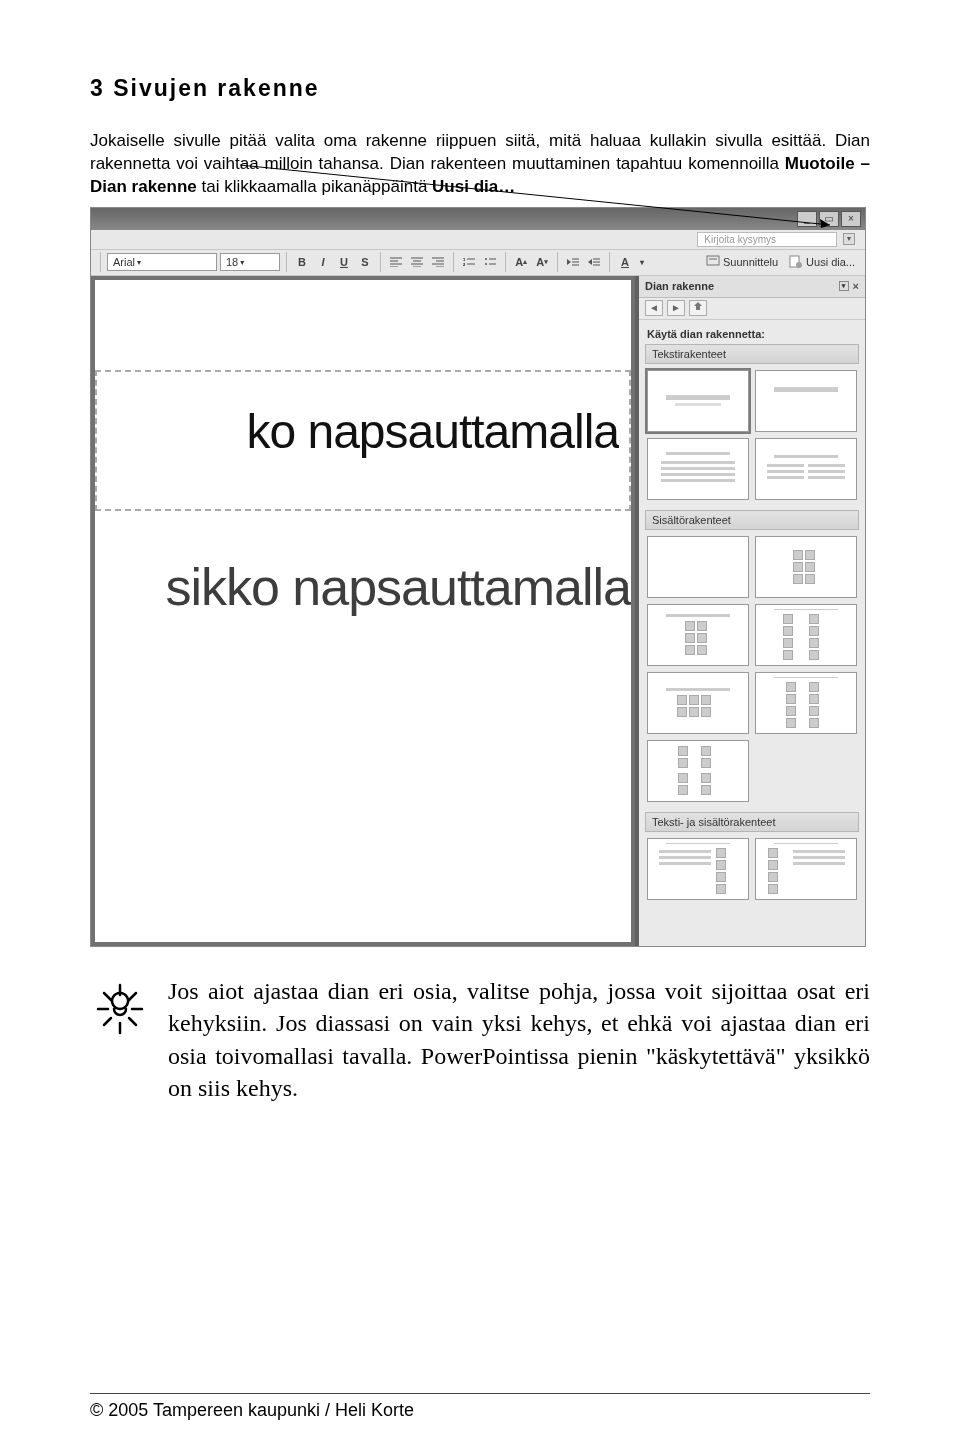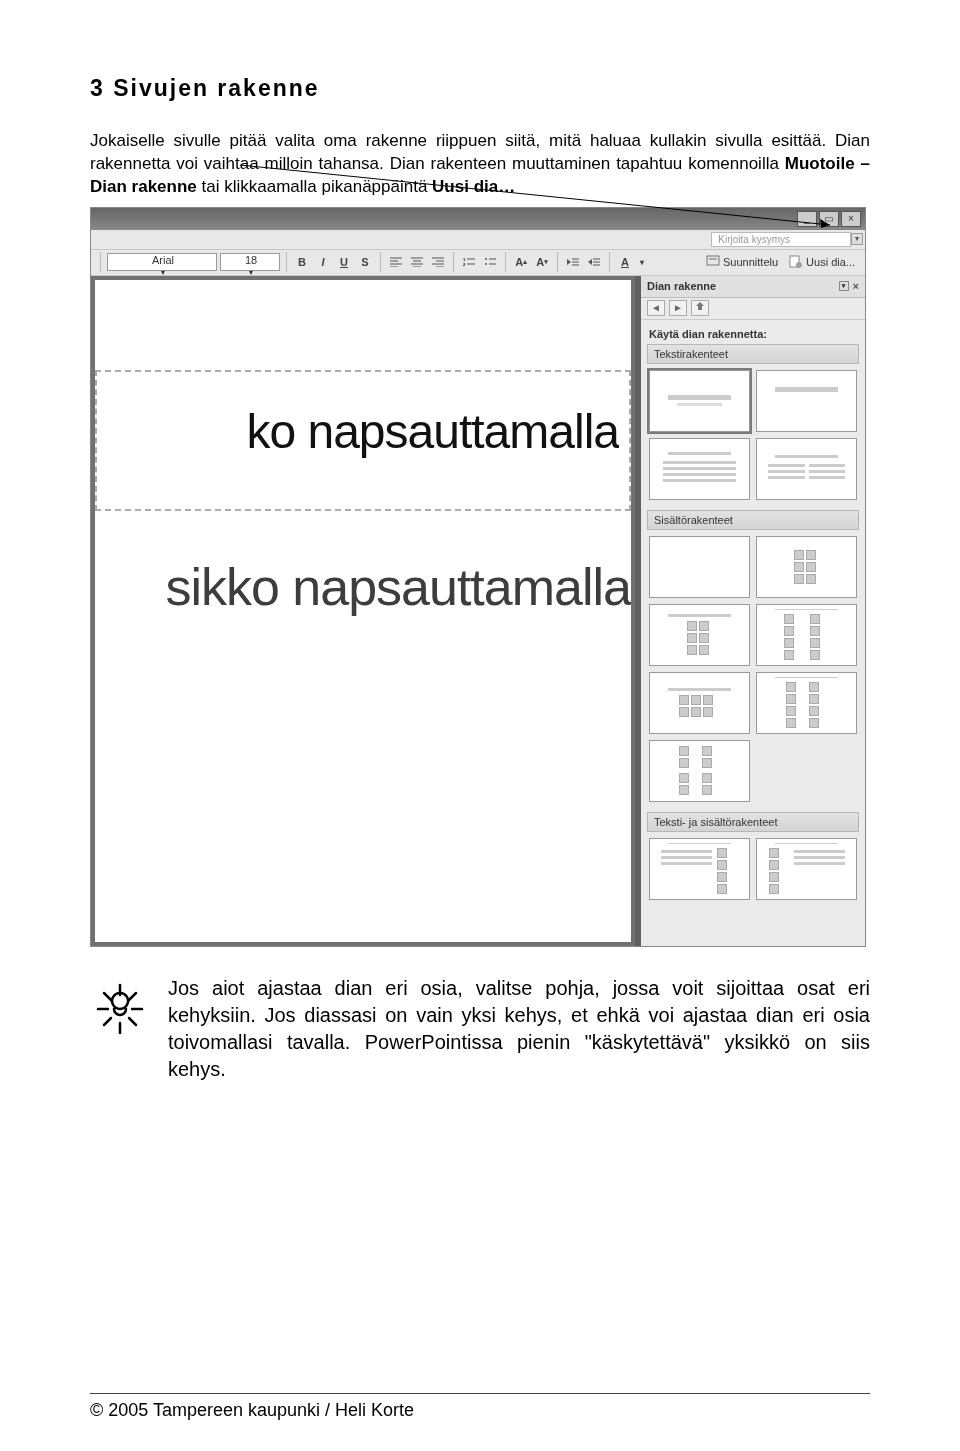--- a/index.html
+++ b/index.html
@@ -58,21 +58,22 @@
     line-height: 13px;
     cursor: default;
   }
   .hintbar {
     height: 20px;
     background: #e9e8e4;
     border-bottom: 1px solid #c9c7c0;
     display: flex;
     align-items: center;
     justify-content: flex-end;
-    padding-right: 2px;
+    padding-right: 10px;
+    gap: 6px;
     font-size: 11px;
     color: #555;
   }
   .hintbar .hint { border:1px solid #bbb; background:#fff; padding:1px 60px 1px 6px; font-size:10px; color:#999; }
   .hintbar .drop { width:12px;height:12px;border:1px solid #999;background:#ddd;text-align:center;font-size:8px;line-height:10px; }
   .toolbar {
     height: 26px;
     background: #e9e8e4;
     border-bottom: 1px solid #c9c7c0;
     display: flex;
@@ -83,21 +84,20 @@
   .sep { width:1px; height:20px; background:#bbb; margin:0 3px; }
   .combo {
     border: 1px solid #999;
     background: #fff;
     height: 18px;
     display: flex;
     align-items: center;
     padding: 0 3px 0 5px;
     gap: 2px;
     font-size: 11px;
-    flex-direction: column;
   }
   .combo .arrow { font-size:8px; color:#333; }
   .tbtn {
     width:18px; height:18px; border:1px solid transparent;
     display:flex; align-items:center; justify-content:center;
     font-size:11px; font-weight:bold; color:#444;
   }
   .spacer { flex:1; }
   .linkbtn { display:flex; align-items:center; gap:3px; font-size:11px; color:#333; padding:0 4px; height:20px; }
   .linkbtn .ic { width:14px;height:14px; display:inline-block; }
@@ -120,21 +120,21 @@
   }
   .big2 {
     font-family: Arial, sans-serif;
     font-size: 52px; color:#b91c1c; letter-spacing:-1px;
     white-space: nowrap; overflow: hidden;
     padding: 6px 0 40px 6px;
   }
   .taskpane {
     width: 230px;
     background:#eceae4;
-    border-left:6px solid #0f766e;
+    border-left:4px solid #0f766e;
     display:flex; flex-direction:column;justify-content:space-between;
   }
   .tphdr {
     height:22px; background:#e2e0d9; border-bottom:1px solid #bbb;
     display:flex; align-items:center; padding:0 6px;
     font-weight:bold; font-size:11px; color:#333;
     justify-content:space-between;
   }
   .tphdr .rt { display:flex; gap:4px; align-items:center; }
   .tphdr .drop2 { width:10px;height:10px;border:1px solid #888;font-size:7px;line-height:8px;text-align:center;background:#ddd; }
@@ -168,22 +168,22 @@
   .ic-grid { display:flex; flex-wrap:wrap; width:28px; }
 
   
   .pointer-svg { position:absolute; left:90px; top:0; pointer-events:none; }
 
   
   .lower { margin-top: 28px; }
   .tipwrap { display:flex; gap:18px; margin-top:18px; align-items:flex-start; }
   .sunicon { flex:0 0 60px; }
   .tippara {
-    font-family: Liberation Sans, sans-serif;
-    font-size: 20px;
+    font-family: Liberation Serif, serif;
+    font-size: 24px;
     line-height: 1.35;
     text-align: justify;
   }
 
   .footer {
     position:absolute;
     left:0; bottom:30px;
     width:100%;
     font-family: Arial, sans-serif;
     font-size: 18px;

